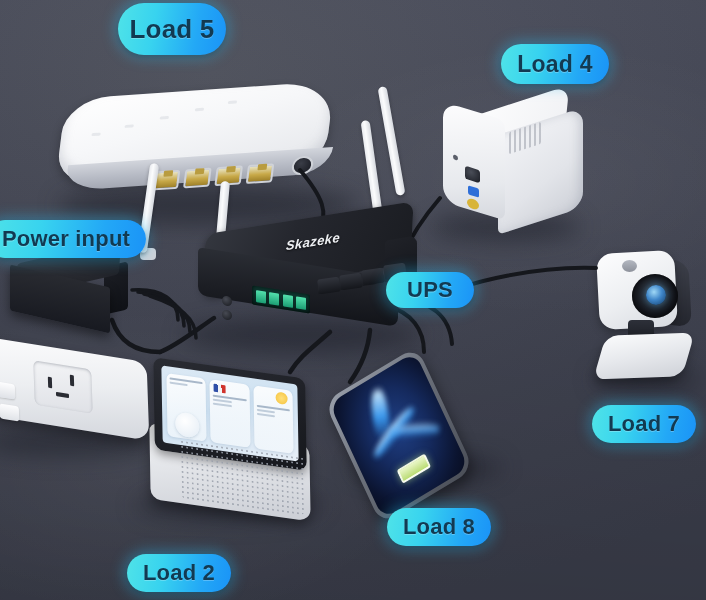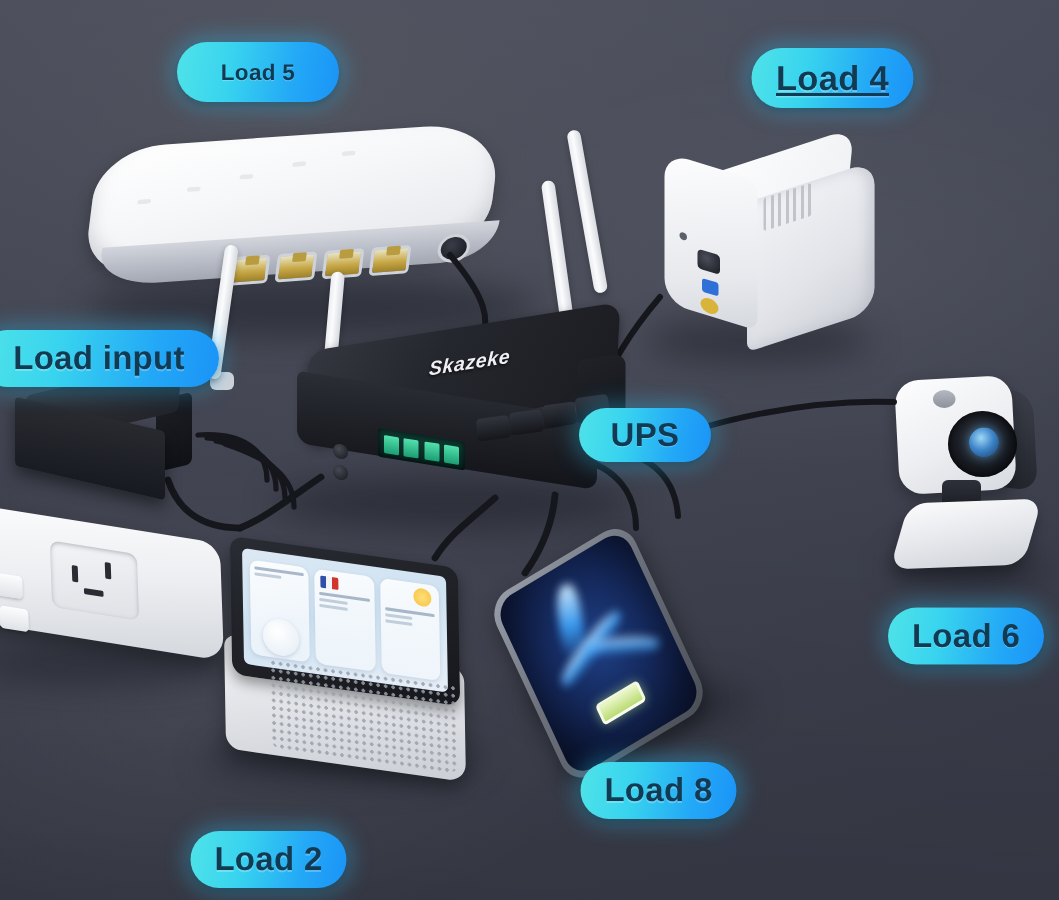--- a/index.html
+++ b/index.html
@@ -428,34 +428,34 @@
     <div class="btn" style="left:22px;top:70px;"></div>
   </div>
 
   <div class="obj" id="adapter">
     <div class="side"></div>
     <div class="top"></div>
     <div class="front"></div>
   </div>
 
   <div id="badge-layer">
-      <div class="badge" style="left: 118px; top: 28px; width: 108px; height: 40px; font-size: 15px;">
+      <div class="badge" style="left: 118px; top: 3px; width: 108px; height: 52px; font-size: 26px;">
         <span>Load 5</span>
       </div>
-      <div class="badge" style="left: 501px; top: 32px; width: 108px; height: 40px; font-size: 23px; text-decoration: underline;">
+      <div class="badge" style="left: 501px; top: 44px; width: 108px; height: 40px; font-size: 23px;">
         <span>Load 4</span>
       </div>
       <div class="badge" style="left: -14px; top: 220px; width: 160px; height: 38px; font-size: 22px;">
-        <span>Load input</span>
+        <span>Power input</span>
       </div>
       <div class="badge" style="left: 386px; top: 272px; width: 88px; height: 36px; font-size: 22px;">
         <span>UPS</span>
       </div>
       <div class="badge" style="left: 592px; top: 405px; width: 104px; height: 38px; font-size: 22px;">
-        <span>Load 6</span>
+        <span>Load 7</span>
       </div>
       <div class="badge" style="left: 387px; top: 508px; width: 104px; height: 38px; font-size: 22px;">
         <span>Load 8</span>
       </div>
       <div class="badge" style="left: 127px; top: 554px; width: 104px; height: 38px; font-size: 22px;">
         <span>Load 2</span>
       </div>
     </div>
 
 </div>

